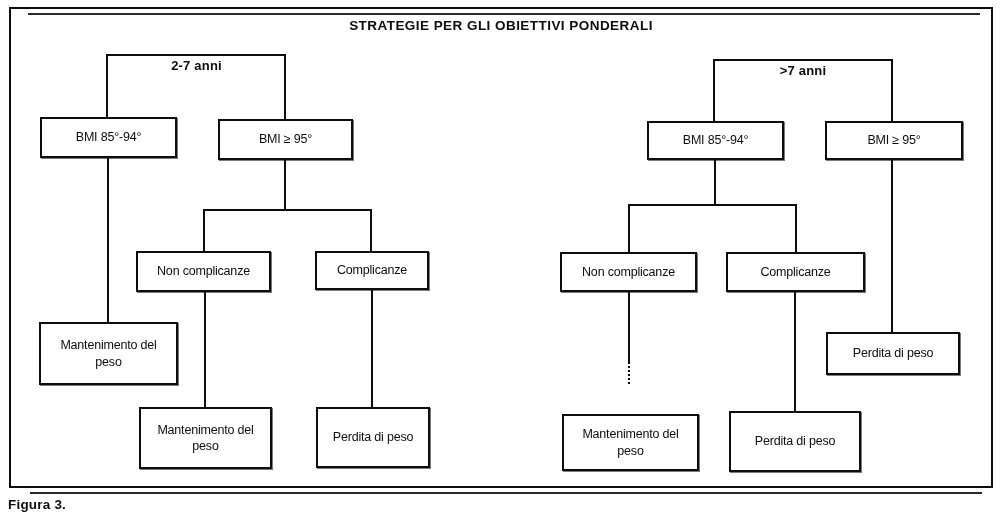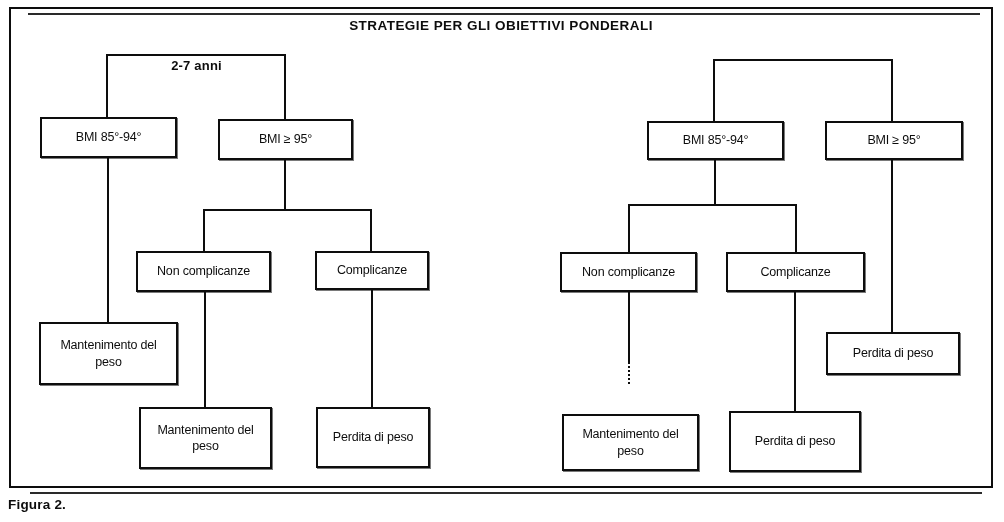--- a/index.html
+++ b/index.html
@@ -86,20 +86,21 @@
   <div class="node" style="left:139px; top:407px; width:133px; height:62px;">
       <span class="wrap">Mantenimento del peso</span>
     </div>
   <div class="node" style="left:316px; top:407px; width:114px; height:61px;">
       <span>Perdita di peso</span>
     </div>
 
   <div class="hl" style="left:713px; top:59px; width:180px;"></div>
   <div class="vl" style="left:713px; top:59px; height:62px;"></div>
   <div class="vl" style="left:891px; top:59px; height:62px;"></div>
+  <div class="agelabel" style="left:713px; top:63px; width:180px;">&gt;7 anni</div>
 
   <div class="node" style="left:647px; top:121px; width:137px; height:39px;">
       <span>BMI 85°-94°</span>
     </div>
   <div class="node" style="left:825px; top:121px; width:138px; height:39px;">
       <span>BMI ≥ 95°</span>
     </div>
 
   <div class="vl" style="left:714px; top:160px; height:46px;"></div>
   <div class="hl" style="left:628px; top:204px; width:169px;"></div>
@@ -122,14 +123,14 @@
   <div class="vl dots" style="left:628px; top:362px; height:22px;"></div>
   <div class="vl" style="left:794px; top:292px; height:119px;"></div>
 
   <div class="node" style="left:562px; top:414px; width:137px; height:57px;">
       <span class="wrap">Mantenimento del peso</span>
     </div>
   <div class="node" style="left:729px; top:411px; width:132px; height:61px;">
       <span>Perdita di peso</span>
     </div>
 
-  <div class="caption">Figura 2.</div>
+  <div class="caption">Figura 3.</div>
 </div>
 
 </body></html>

